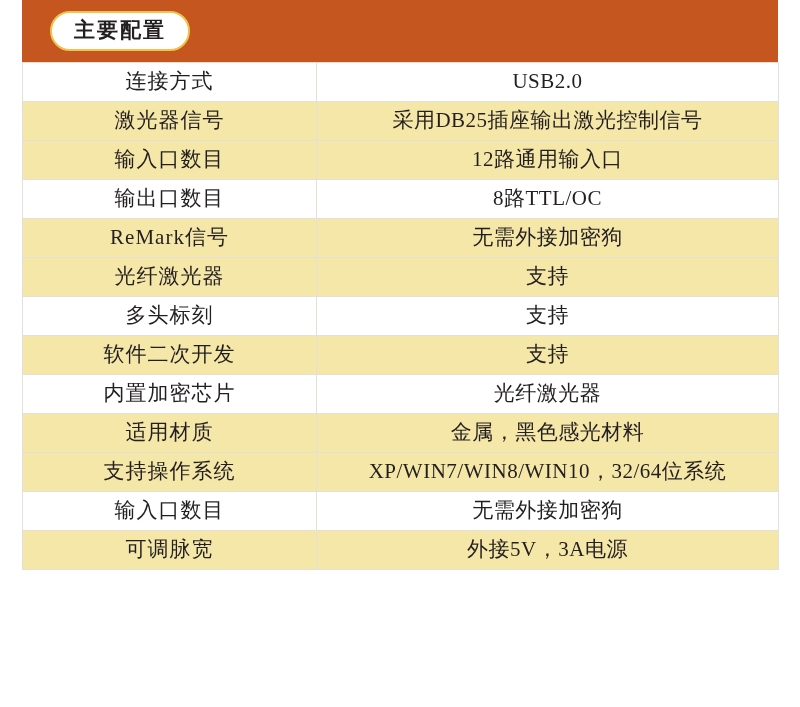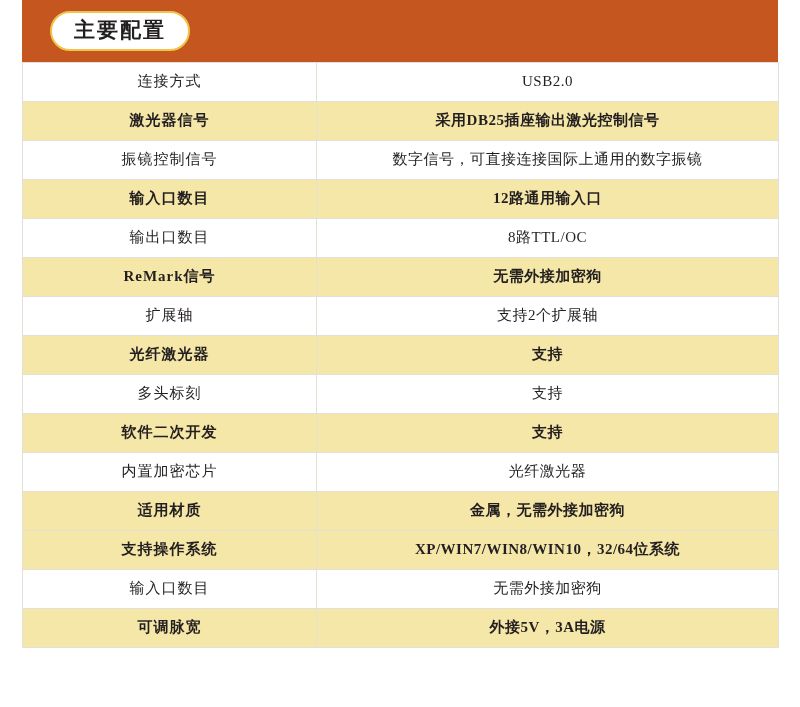--- a/index.html
+++ b/index.html
@@ -42,36 +42,36 @@
     letter-spacing: 2px;
     color: #231f20;
     line-height: 1.25;
     font-family: "Liberation Serif", "DejaVu Serif", serif;
   }
   
   table.spec {
     width: 100%;
     border-collapse: collapse;
     table-layout: fixed;
-    font-size: 15px;
+    font-size: 21px;
   }
   table.spec td {
     height: 39px;
     text-align: center;
     vertical-align: middle;
     padding: 0 6px;
     border: 1px solid #e3e0d8;
     box-sizing: border-box;
     line-height: 1.3;
     white-space: nowrap;
   }
   table.spec col.c-label { width: 294px; }
   table.spec col.c-value { width: 462px; }
   tr.odd td { background: #ffffff; }
-  tr.even td { background: #f5e7a8; font-weight: bold; }
+  tr.even td { background: #f5e7a8; }
   tr td.label { letter-spacing: 1px; }
   tr td.value { letter-spacing: 0.5px; }
 </style>
 </head>
 <body>
 
 <div class="page">
 
   <div class="header">
     <div class="header-pill">主要配置</div>
@@ -84,59 +84,51 @@
     </colgroup>
     <tbody>
         <tr class="odd">
           <td class="label">连接方式</td>
           <td class="value">USB2.0</td>
         </tr>
         <tr class="even">
           <td class="label">激光器信号</td>
           <td class="value">采用DB25插座输出激光控制信号</td>
         </tr>
-        <tr class="odd">
-          <td class="label">振镜控制信号</td>
-          <td class="value">数字信号，可直接连接国际上通用的数字振镜</td>
-        </tr>
         <tr class="even">
           <td class="label">输入口数目</td>
           <td class="value">12路通用输入口</td>
         </tr>
         <tr class="odd">
           <td class="label">输出口数目</td>
           <td class="value">8路TTL/OC</td>
         </tr>
         <tr class="even">
           <td class="label">ReMark信号</td>
           <td class="value">无需外接加密狗</td>
-        </tr>
-        <tr class="odd">
-          <td class="label">扩展轴</td>
-          <td class="value">支持2个扩展轴</td>
         </tr>
         <tr class="even">
           <td class="label">光纤激光器</td>
           <td class="value">支持</td>
         </tr>
         <tr class="odd">
           <td class="label">多头标刻</td>
           <td class="value">支持</td>
         </tr>
         <tr class="even">
           <td class="label">软件二次开发</td>
           <td class="value">支持</td>
         </tr>
         <tr class="odd">
           <td class="label">内置加密芯片</td>
           <td class="value">光纤激光器</td>
         </tr>
         <tr class="even">
           <td class="label">适用材质</td>
-          <td class="value">金属，无需外接加密狗</td>
+          <td class="value">金属，黑色感光材料</td>
         </tr>
         <tr class="even">
           <td class="label">支持操作系统</td>
           <td class="value">XP/WIN7/WIN8/WIN10，32/64位系统</td>
         </tr>
         <tr class="odd">
           <td class="label">输入口数目</td>
           <td class="value">无需外接加密狗</td>
         </tr>
         <tr class="even">

